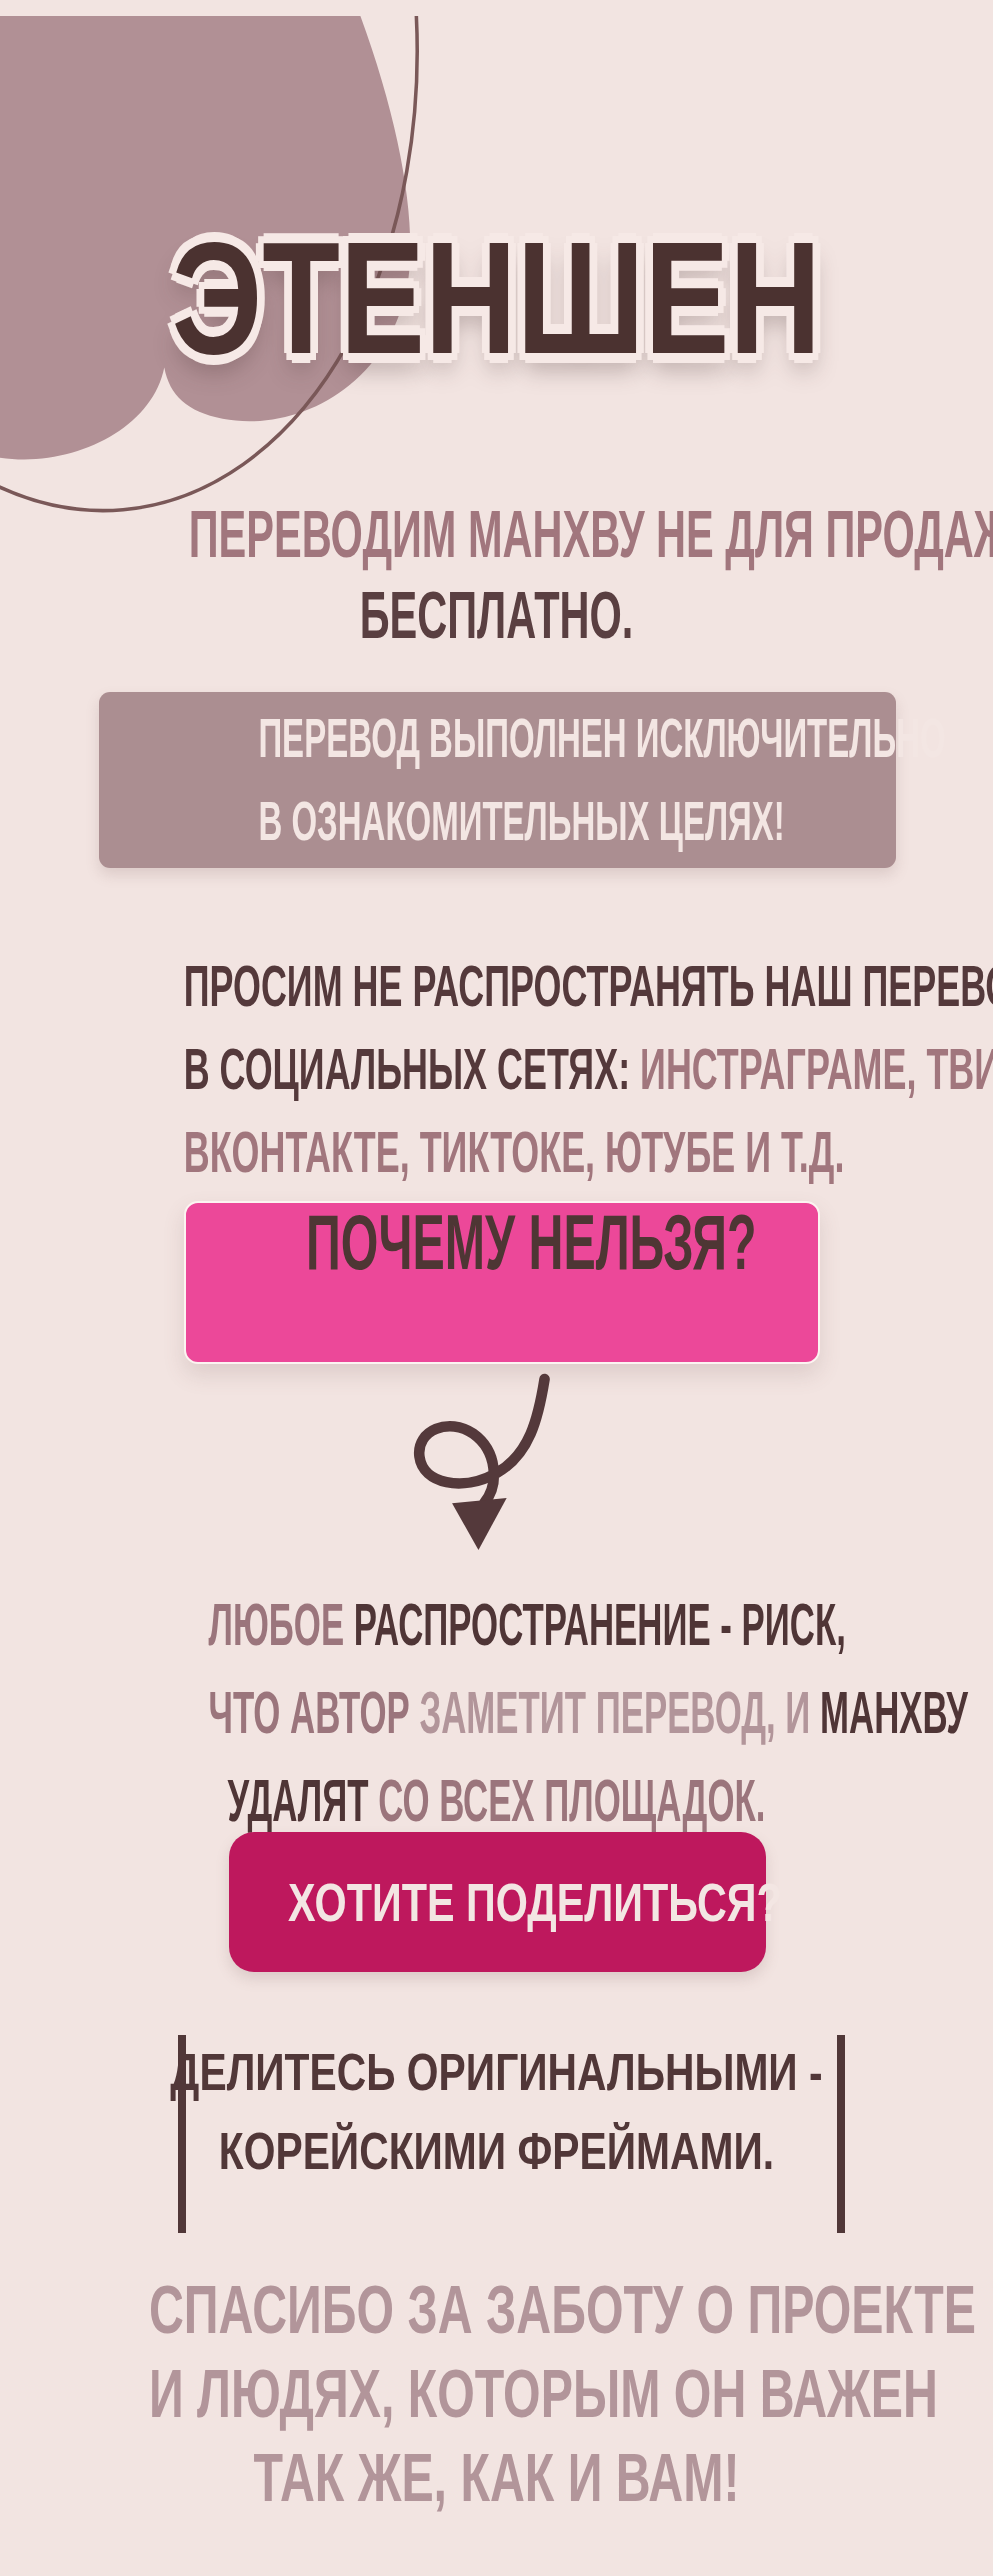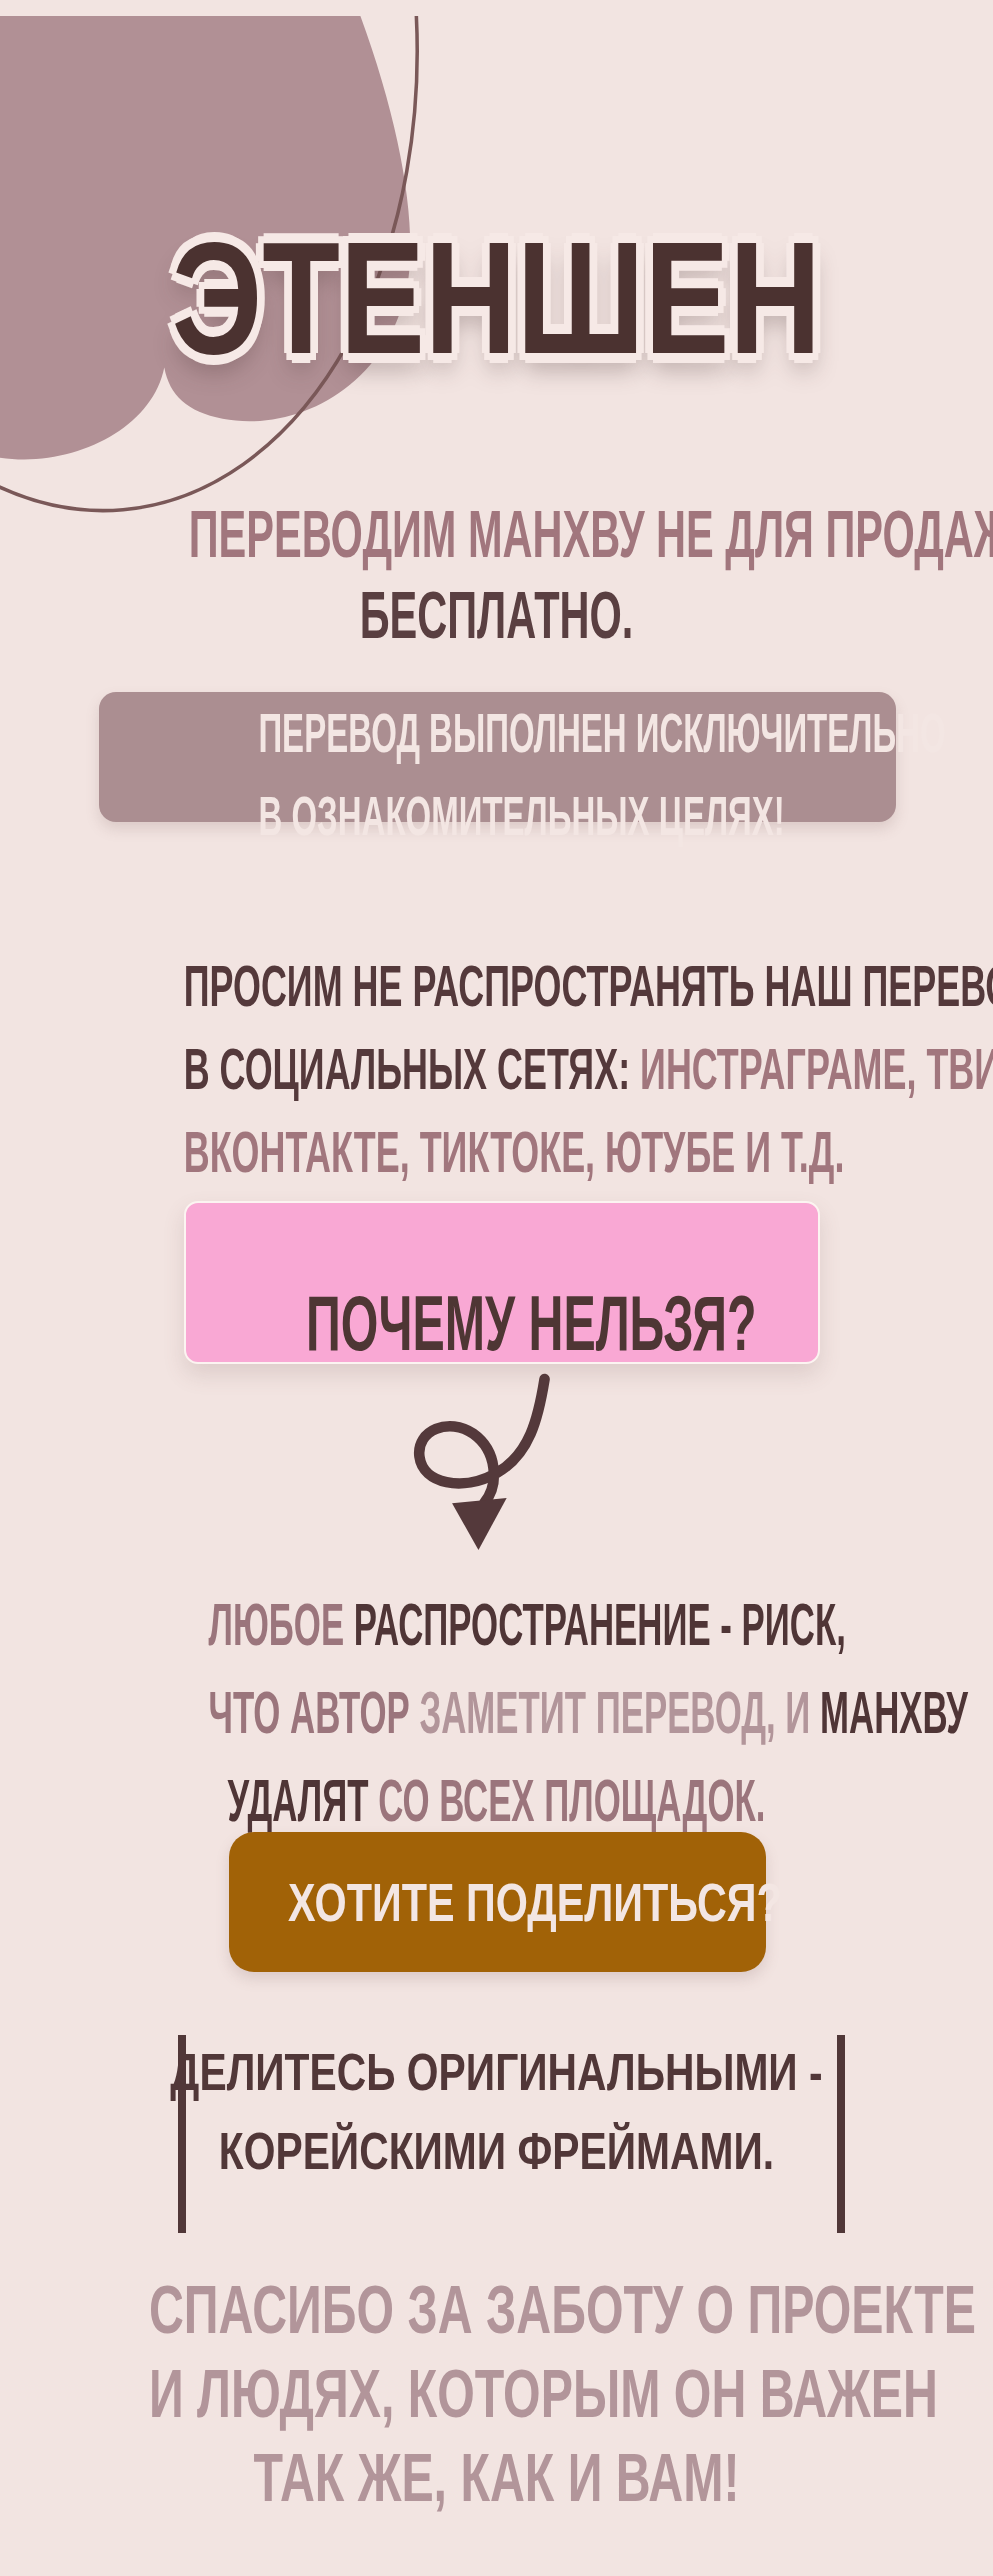--- a/index.html
+++ b/index.html
@@ -22,53 +22,53 @@
       -7px -7px 0 #f6e9e6, 7px -7px 0 #f6e9e6, -7px 7px 0 #f6e9e6, 7px 7px 0 #f6e9e6,
       0 16px 26.5px rgba(70,45,45,.35);
   }
 
   .intro { top:477px; z-index:2; font-size:67px; line-height:81px;
            transform:scaleX(.62); transform-origin:center; }
   .intro .l1 { color:#a1767d; }
   .intro .l2 { color:#5a3f41; }
 
   .notice-btn {
-    position:absolute; left:99px; top:676px; width:797px; height:130px;
-    background:#ab8e91; border-radius:17px; z-index:2;
-    display:flex; flex-direction:column; 
+    position:absolute; left:99px; top:676px; width:797px; height:176px;
+    background:#ab8e91; border-radius:11px; z-index:2;
+    display:flex; flex-direction:column; justify-content:center;
     box-shadow:0 7px 14px rgba(120,90,90,.18);
   }
   .notice-btn .txt { width:100%; text-align:center; color:#f3e6e3;
     font-size:55px; line-height:83px; transform:scaleX(.60); transform-origin:center; }
 
   .request { top:929px; z-index:2; font-size:57px; line-height:83px;
              transform:scaleX(.63); transform-origin:center; }
   .request .dark { color:#54393b; }
   .request .accent { color:#a1767d; }
 
   .why-card {
     position:absolute; left:184px; top:1185px; width:632px; height:159px;
-    background:#f9a8d4; border:2.6px solid #fcf4f1; border-radius:14px; z-index:2;
-    display:flex; align-items:flex-end; justify-content:center;
+    background:#ec4899; border:2.6px solid #fcf4f1; border-radius:14px; z-index:2;
+    display:flex; align-items:flex-start; justify-content:center;
     box-shadow:0 10.6px 21px rgba(120,90,90,.16);
   }
   .why-card .txt { width:100%; text-align:center; color:#4e3634;
     font-size:78px; line-height:78px; transform:scaleX(.62); transform-origin:center; }
 
   .arrow-svg { position:absolute; left:399px; top:1356px; z-index:2; }
 
   .risk { top:1565px; z-index:2; font-size:60px; line-height:88px;
           transform:scaleX(.58); transform-origin:center; }
   .risk .dark { color:#4f3536; }
   .risk .accent { color:#9b757c; }
   .risk .light { color:#b2959a; }
 
   .share-btn {
     position:absolute; left:229px; top:1816px; width:537px; height:140px;
-    background:#a16207; border-radius:25px; z-index:2;
+    background:#be185d; border-radius:25px; z-index:2;
     display:flex; align-items:center; justify-content:center;
     box-shadow:0 7px 14px rgba(120,90,90,.18);
   }
   .share-btn .txt { width:100%; text-align:center; color:#f3e6e3;
     font-size:53px; line-height:53px; transform:scaleX(.78); transform-origin:center; }
 
   .hint { top:2017px; z-index:2; font-size:51px; line-height:79px; color:#513738;
           transform:scaleX(.80); transform-origin:center; }
   .bar { position:absolute; width:8px; height:198px; top:2019px;
          background:#513738; z-index:2; }

